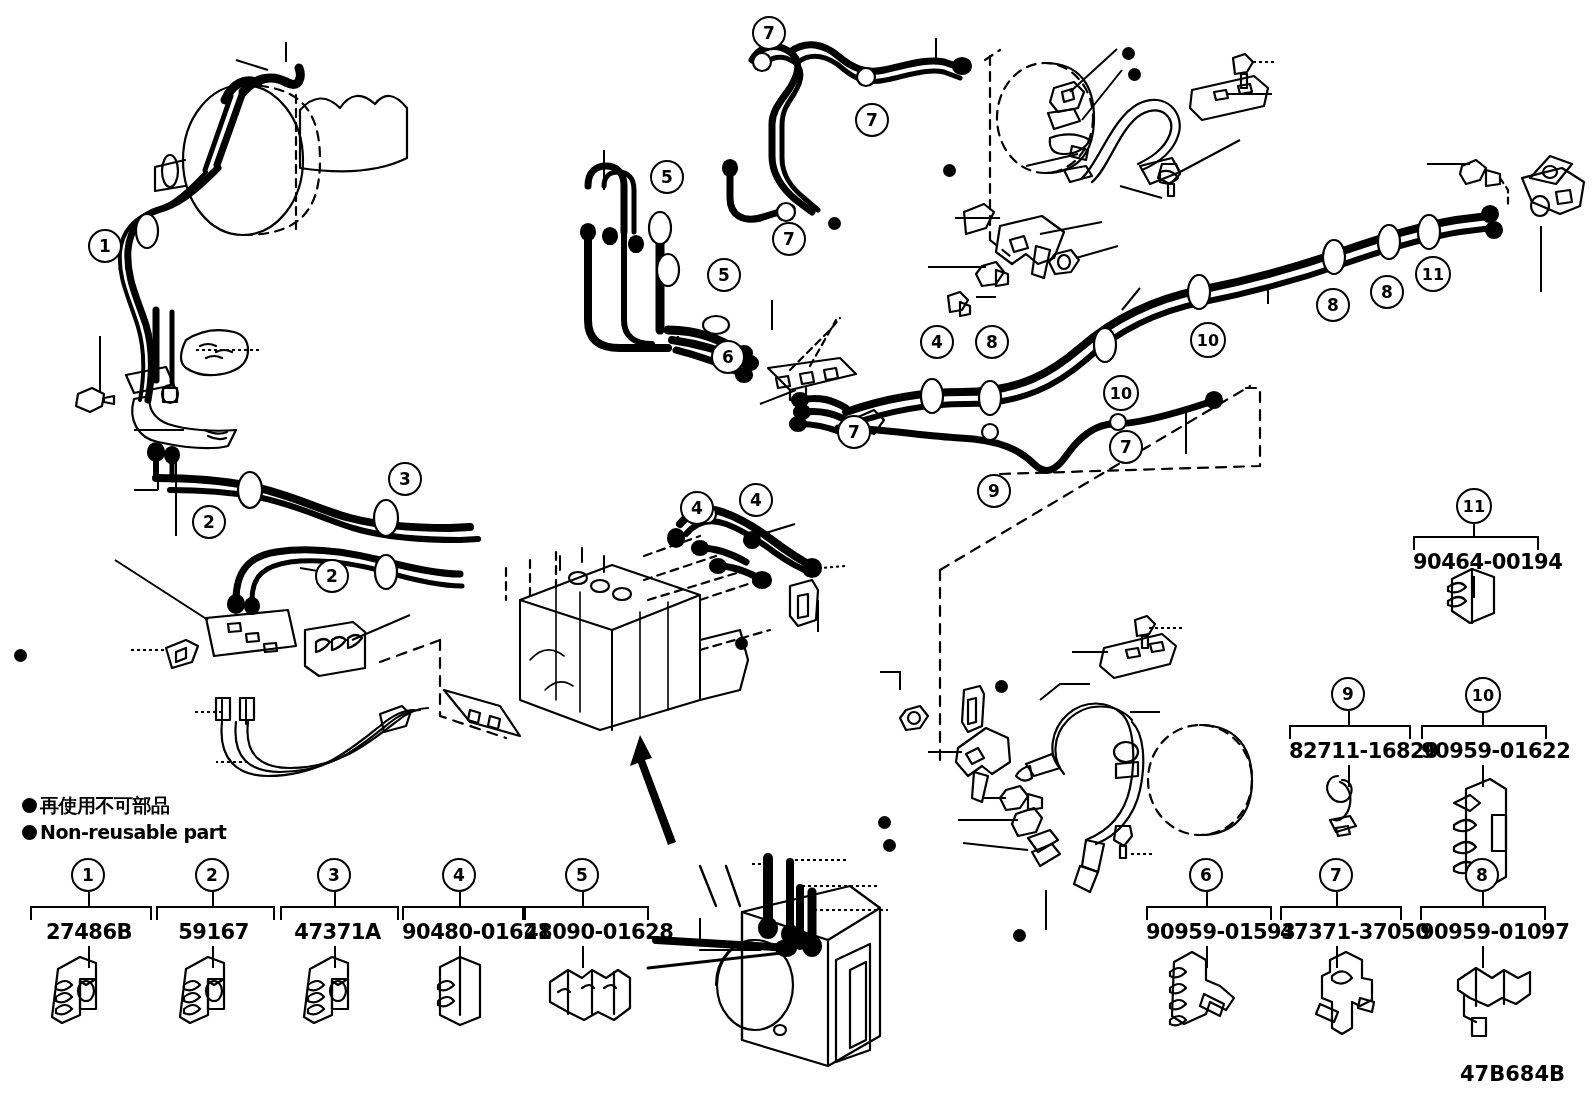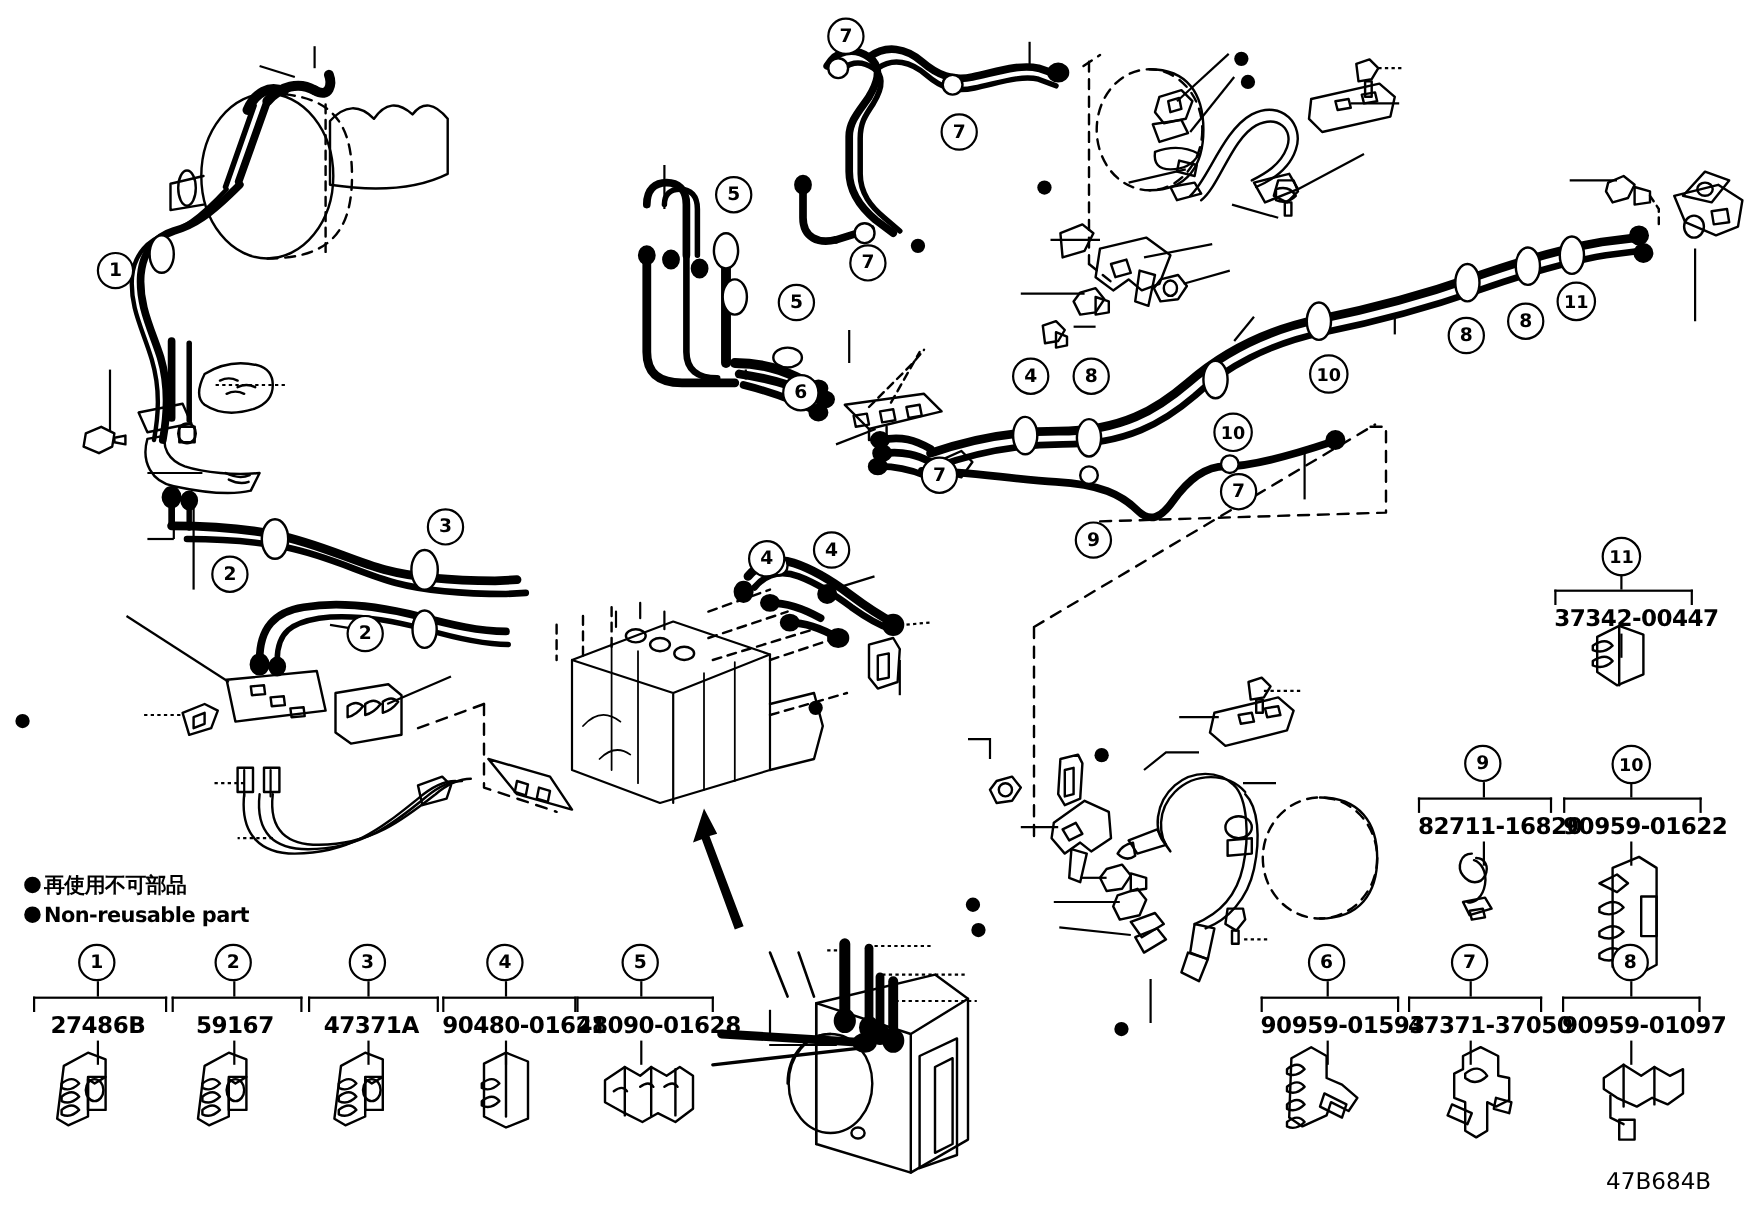--- a/index.html
+++ b/index.html
@@ -50,21 +50,21 @@
   .ln.v{width:2px;}
   .legend-bracket{
     position:absolute;border:2px solid #000;border-bottom:none;height:12px;
   }
   .legend-code{
     position:absolute;font-weight:bold;font-size:21px;white-space:nowrap;
     letter-spacing:-0.5px;
   }
   svg{position:absolute;left:0;top:0;overflow:visible;}
   .art{position:absolute;left:0;top:0;width:1592px;height:1099px;pointer-events:none;}
-  .figcode{position:absolute;font-weight:normal;font-size:21px;letter-spacing:0px;}
+  .figcode{position:absolute;font-weight:bold;font-size:21px;letter-spacing:0px;}
 </style>
 </head>
 <body>
 
 <div id="page">
 
   <svg class="art" viewBox="0 0 1592 1099" width="1592" height="1099">
     <g fill="none" stroke="#000" stroke-width="2.2" stroke-linecap="round" stroke-linejoin="round">
 
       <ellipse cx="243" cy="160" rx="60" ry="75"></ellipse>
@@ -616,21 +616,21 @@
       <div class="legend-code" style="left: 1289px; top: 739px; width: 118px; text-align: center;">82711-16820</div>
       <div class="ln v" style="left: 1348px; top: 765px; height: 22px;"></div>
       <div class="cnum wide" style="left: 1465px; top: 677px;">10</div>
       <div class="ln v" style="left: 1482px; top: 711px; height: 14px;"></div>
       <div class="legend-bracket" style="left: 1421px; top: 725px; width: 122px;"></div>
       <div class="legend-code" style="left: 1421px; top: 739px; width: 122px; text-align: center;">90959-01622</div>
       <div class="ln v" style="left: 1482px; top: 765px; height: 22px;"></div>
       <div class="cnum wide" style="left: 1456px; top: 488px;">11</div>
       <div class="ln v" style="left: 1473px; top: 522px; height: 14px;"></div>
       <div class="legend-bracket" style="left: 1413px; top: 536px; width: 122px;"></div>
-      <div class="legend-code" style="left: 1413px; top: 550px; width: 122px; text-align: center;">37342-00447</div>
+      <div class="legend-code" style="left: 1413px; top: 550px; width: 122px; text-align: center;">90464-00194</div>
       <div class="ln v" style="left: 1473px; top: 576px; height: 22px;"></div>
     </div>
 
   <div class="lbl" style="left:22px;top:796px;">
     <span class="bullet big"></span><span class="jp">再使用不可部品</span>
   </div>
   <div class="lbl" style="left:22px;top:823px;">
     <span class="bullet big"></span><span class="jp">Non-reusable part</span>
   </div>
 

